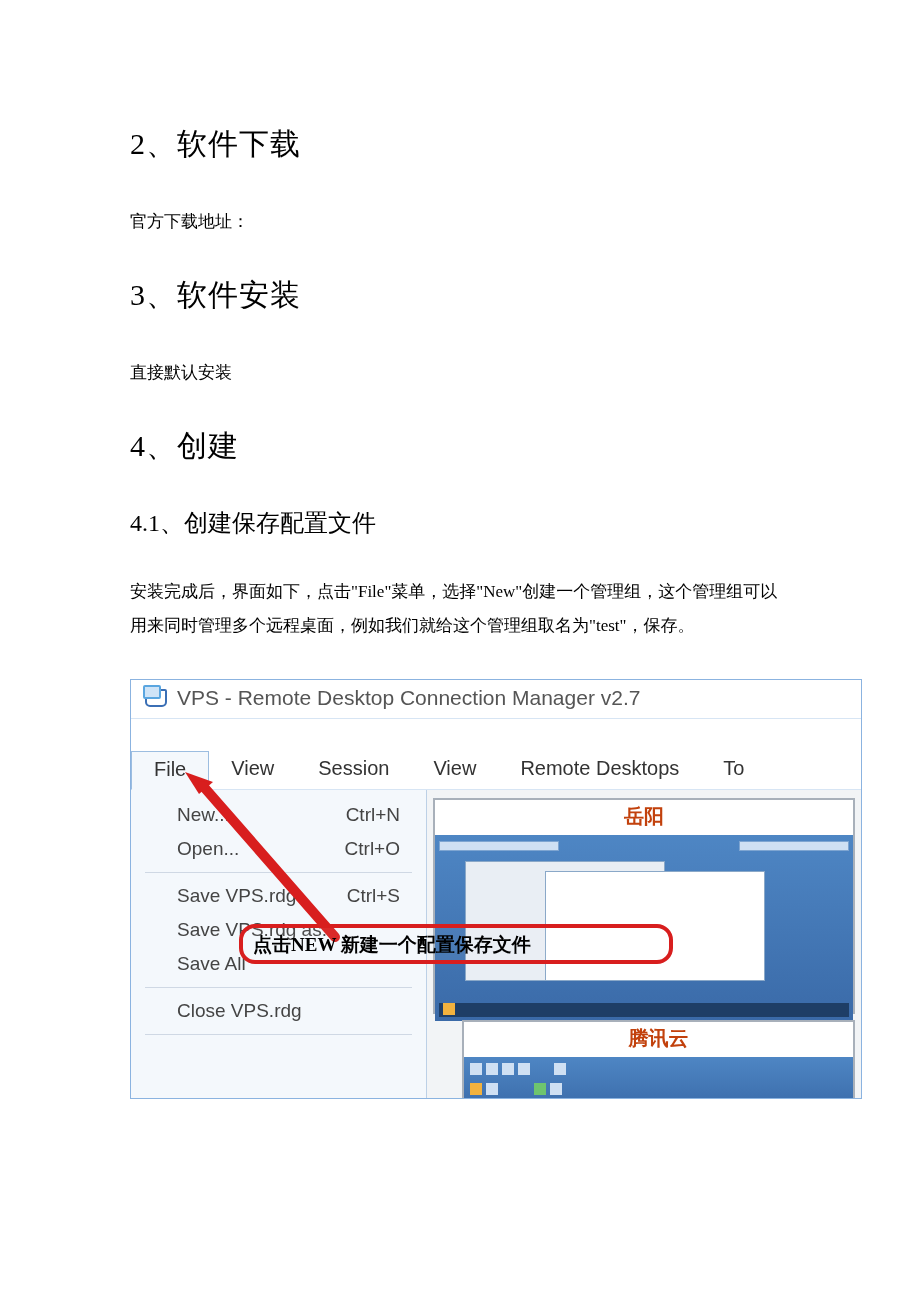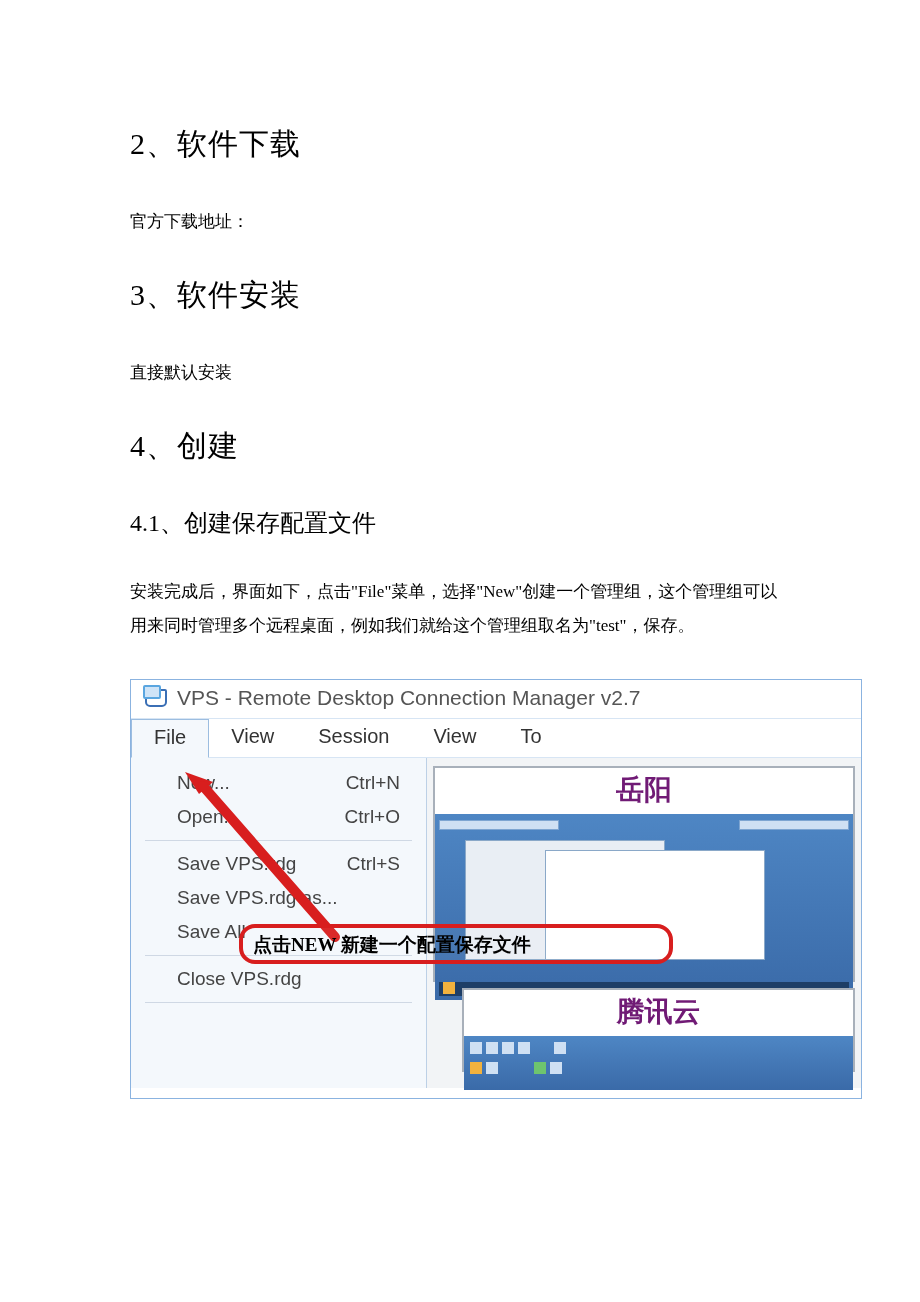--- a/index.html
+++ b/index.html
@@ -65,20 +65,21 @@
   .menubar {
     display: flex;
     font-family: "Segoe UI", Arial, sans-serif;
     font-size: 20px;
     color: #333;
     border-top: 1px solid #d7e5f4;
     border-bottom: 1px solid #d7e5f4;
   }
   .menubar span {
     padding: 6px 22px 8px 22px;
+    margin-top: 32px;
   }
   .menubar span.first {
     border: 1px solid #9cbde0;
     border-bottom: 1px solid #f4f8fc;
     background: #f4f8fc;
     margin-bottom: -1px;
     position: relative;
     z-index: 3;
   }
   .workspace {
@@ -115,24 +116,24 @@
     flex-direction: column;
     gap: 6px;
   }
   .thumb {
     position: relative;
     border: 2px solid #a8b0ba;
     background: #fff;
   }
   .thumb-title {
     background: #fff;
-    color: #701a75;
+    color: #c2410c;
     font-family: "Microsoft YaHei", sans-serif;
     font-weight: bold;
-    font-size: 28px;
+    font-size: 20px;
     text-align: center;
     padding: 3px 0 5px 0;
     border-radius: 17px;
   }
   .desk {
     background: linear-gradient(180deg,#4e86c4,#3a6aa8);
     height: 100%;
     position: relative;
     overflow: hidden;
   }
@@ -185,20 +186,21 @@
   <div class="titlebar">
     <span class="app-icon"></span>
     <span>VPS - Remote Desktop Connection Manager v2.7</span>
   </div>
 
   <div class="menubar">
     <span class="first">File</span>
     <span>View</span>
     <span>Session</span>
     <span>View</span>
+    <span>Remote Desktops</span>
     <span>To</span>
   </div>
 
   <div class="workspace">
 
     <div class="dropdown">
       <div class="row">
         <span>New...</span>
         <span>Ctrl+N</span>
       </div>

